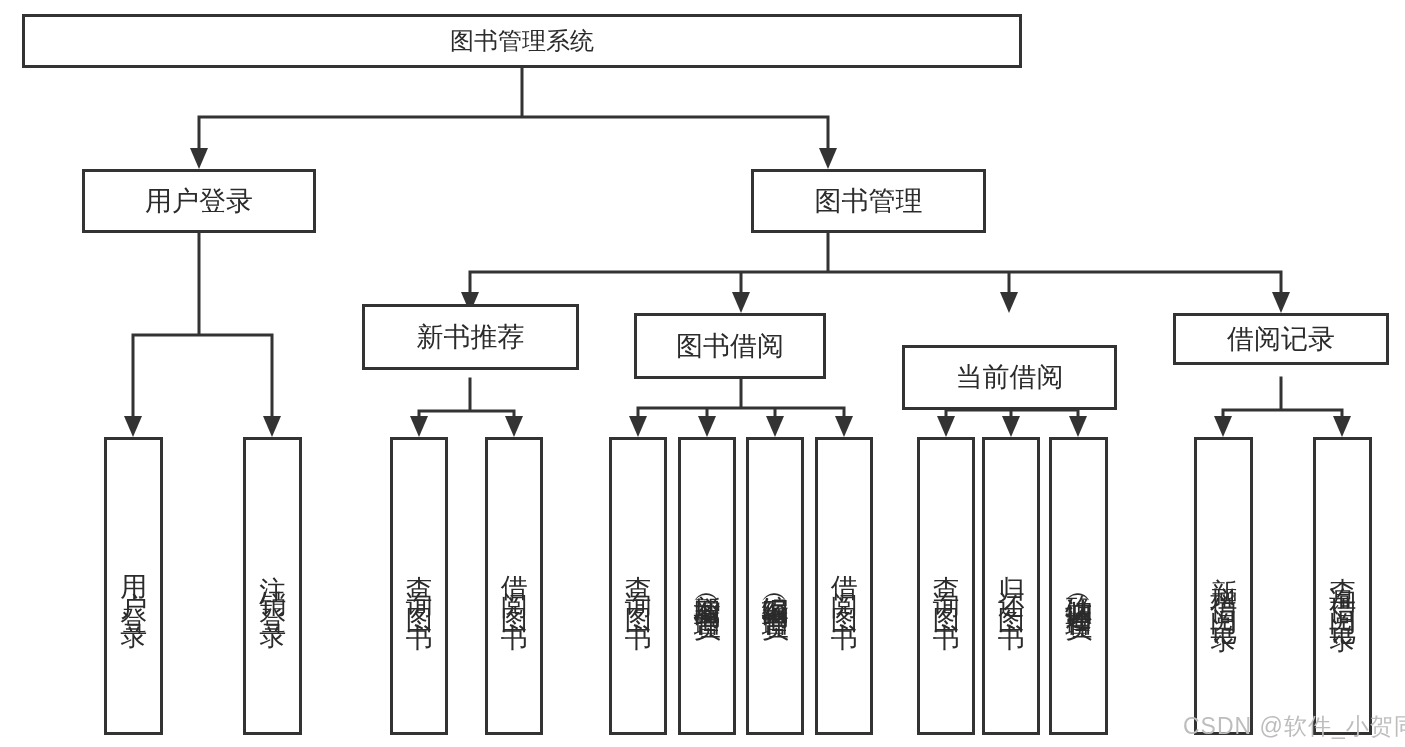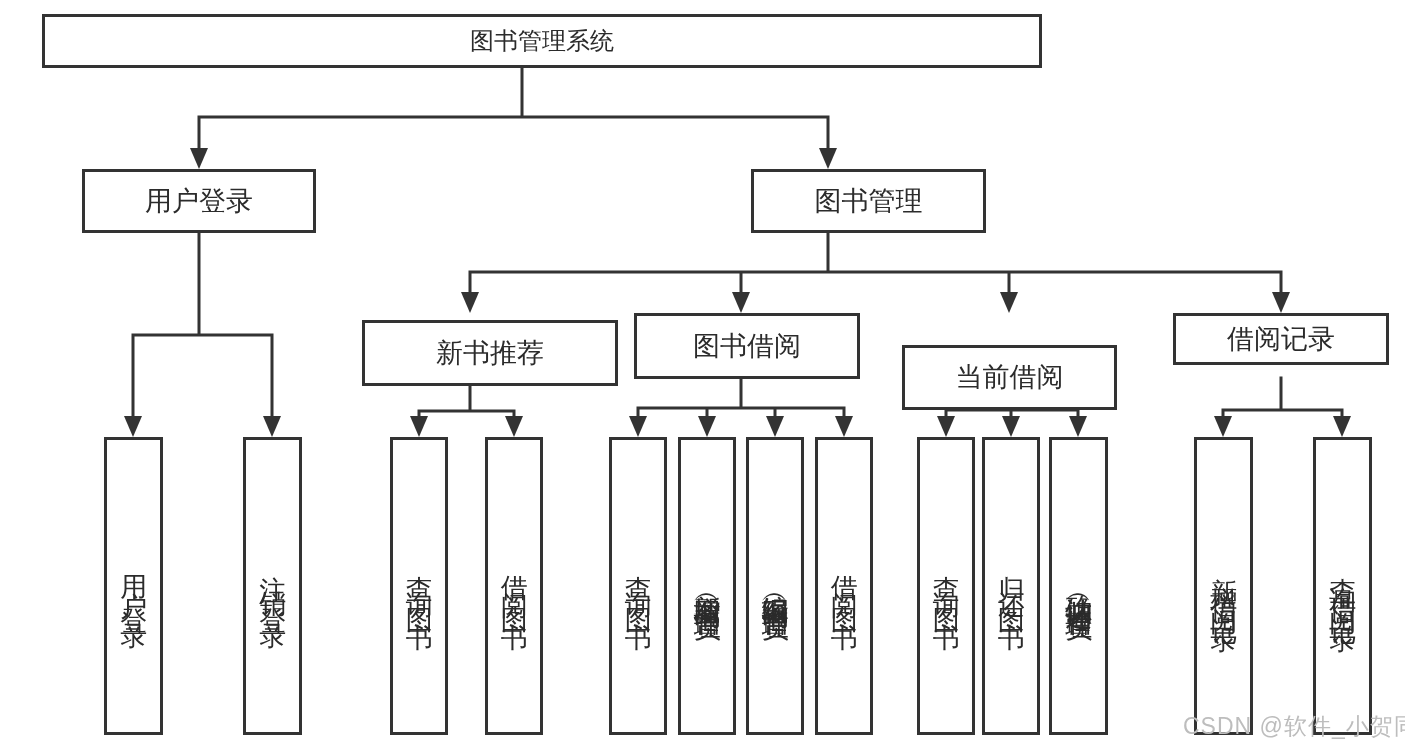--- a/index.html
+++ b/index.html
@@ -89,35 +89,35 @@
       <polygon points="766,416 784,416 775,437"></polygon>
       <polygon points="835,416 853,416 844,437"></polygon>
       <polygon points="937,416 955,416 946,437"></polygon>
       <polygon points="1002,416 1020,416 1011,437"></polygon>
       <polygon points="1069,416 1087,416 1078,437"></polygon>
       <polygon points="1214,416 1232,416 1223,437"></polygon>
       <polygon points="1333,416 1351,416 1342,437"></polygon>
     </g>
   </svg>
 
-  <div class="node root" style="left:22px; top:14px; width:1000px; height:54px;margin-left:20px;">
+  <div class="node root" style="left:22px; top:14px; width:1000px; height:54px;">
     <span>图书管理系统</span>
   </div>
 
   <div class="node" style="left:82px; top:169px; width:234px; height:64px;">
     <span>用户登录</span>
   </div>
   <div class="node" style="left:751px; top:169px; width:235px; height:64px;">
     <span>图书管理</span>
   </div>
 
-  <div class="node" style="left:362px; top:320px; width:256px; height:66px;font-family:Liberation Serif, serif;">
+  <div class="node" style="left:362px; top:304px; width:217px; height:66px;font-family:Liberation Serif, serif;">
     <span>新书推荐</span>
   </div>
-  <div class="node" style="left:634px; top:313px; width:226px; height:66px;">
+  <div class="node" style="left:634px; top:313px; width:192px; height:66px;">
     <span>图书借阅</span>
   </div>
   <div class="node" style="left:902px; top:313px; width:215px; height:65px;margin-top:32px;">
     <span>当前借阅</span>
   </div>
   <div class="node" style="left:1173px; top:313px; width:216px; height:52px;">
     <span>借阅记录</span>
   </div>
 
   <div class="node leaf" style="left:104px; top:437px; width:59px; height:298px;">

